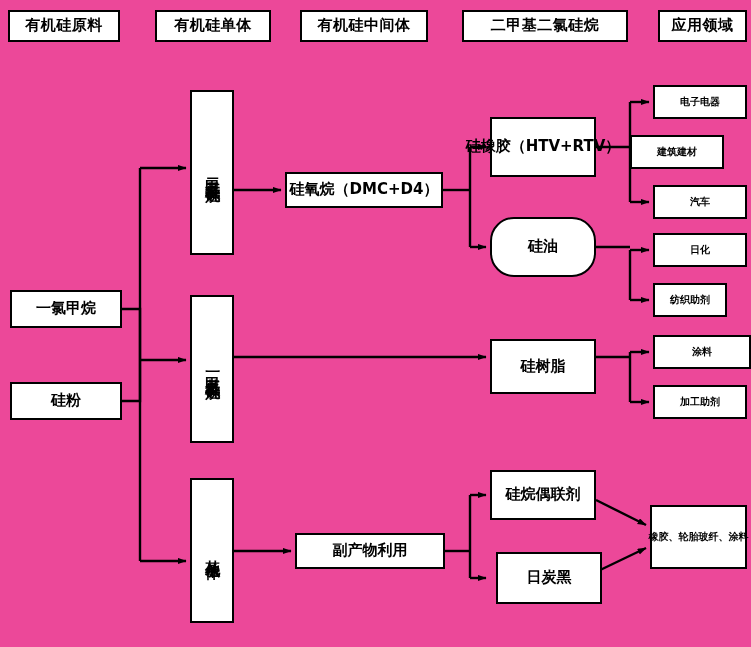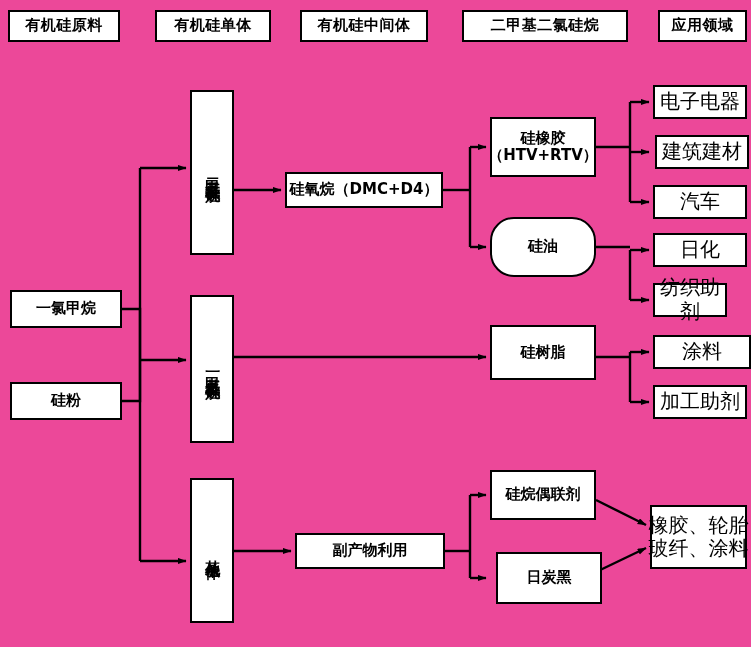--- a/index.html
+++ b/index.html
@@ -52,27 +52,26 @@
     letter-spacing: 1.5px;
     font-size: 15px;
     font-weight: 700;
     padding: 4px 0;
   }
   .box-std {
     font-size: 15px;
     font-weight: 700;
   }
   .box-sm {
-    font-size: 20px;
-    font-weight: 400;
+    font-size: 10px;
+    font-weight: 700;
     text-align: center;
   }
   .two-line {
     display: flex;
-    flex-direction: column;
     align-items: center;
     justify-content: center;
     line-height: 1.15;
   }
   .two-line > span { display: block; white-space: nowrap; }
 </style>
 </head>
 <body>
 
 <div id="canvas">
@@ -172,34 +171,34 @@
     <span>副产物利用</span>
   </div>
 
   <div class="node box-std two-line" style="left:490px; top:117px; width:106px; height:60px;">
     <span>硅橡胶</span>
     <span>（HTV+RTV）</span>
   </div>
   <div class="node box-std" style="left:490px; top:217px; width:106px; height:60px;border-radius:24px;">
     <span>硅油</span>
   </div>
-  <div class="node box-std" style="left:490px; top:325px; width:106px; height:55px;">
+  <div class="node box-std" style="left:490px; top:339px; width:106px; height:55px;">
     <span>硅树脂</span>
   </div>
   <div class="node box-std" style="left:490px; top:470px; width:106px; height:50px;">
     <span>硅烷偶联剂</span>
   </div>
   <div class="node box-std" style="left:496px; top:552px; width:106px; height:52px;">
     <span>日炭黑</span>
   </div>
 
   <div class="node box-sm" style="left:653px; top:85px; width:94px; height:34px;">
     <span>电子电器</span>
   </div>
-  <div class="node box-sm" style="left:655px; top:135px; width:94px; height:34px;">
+  <div class="node box-sm" style="left:630px; top:135px; width:94px; height:34px;">
     <span>建筑建材</span>
   </div>
   <div class="node box-sm" style="left:653px; top:185px; width:94px; height:34px;">
     <span>汽车</span>
   </div>
   <div class="node box-sm" style="left:653px; top:233px; width:94px; height:34px;">
     <span>日化</span>
   </div>
   <div class="node box-sm" style="left:653px; top:283px; width:74px; height:34px;">
     <span>纺织助剂</span>

